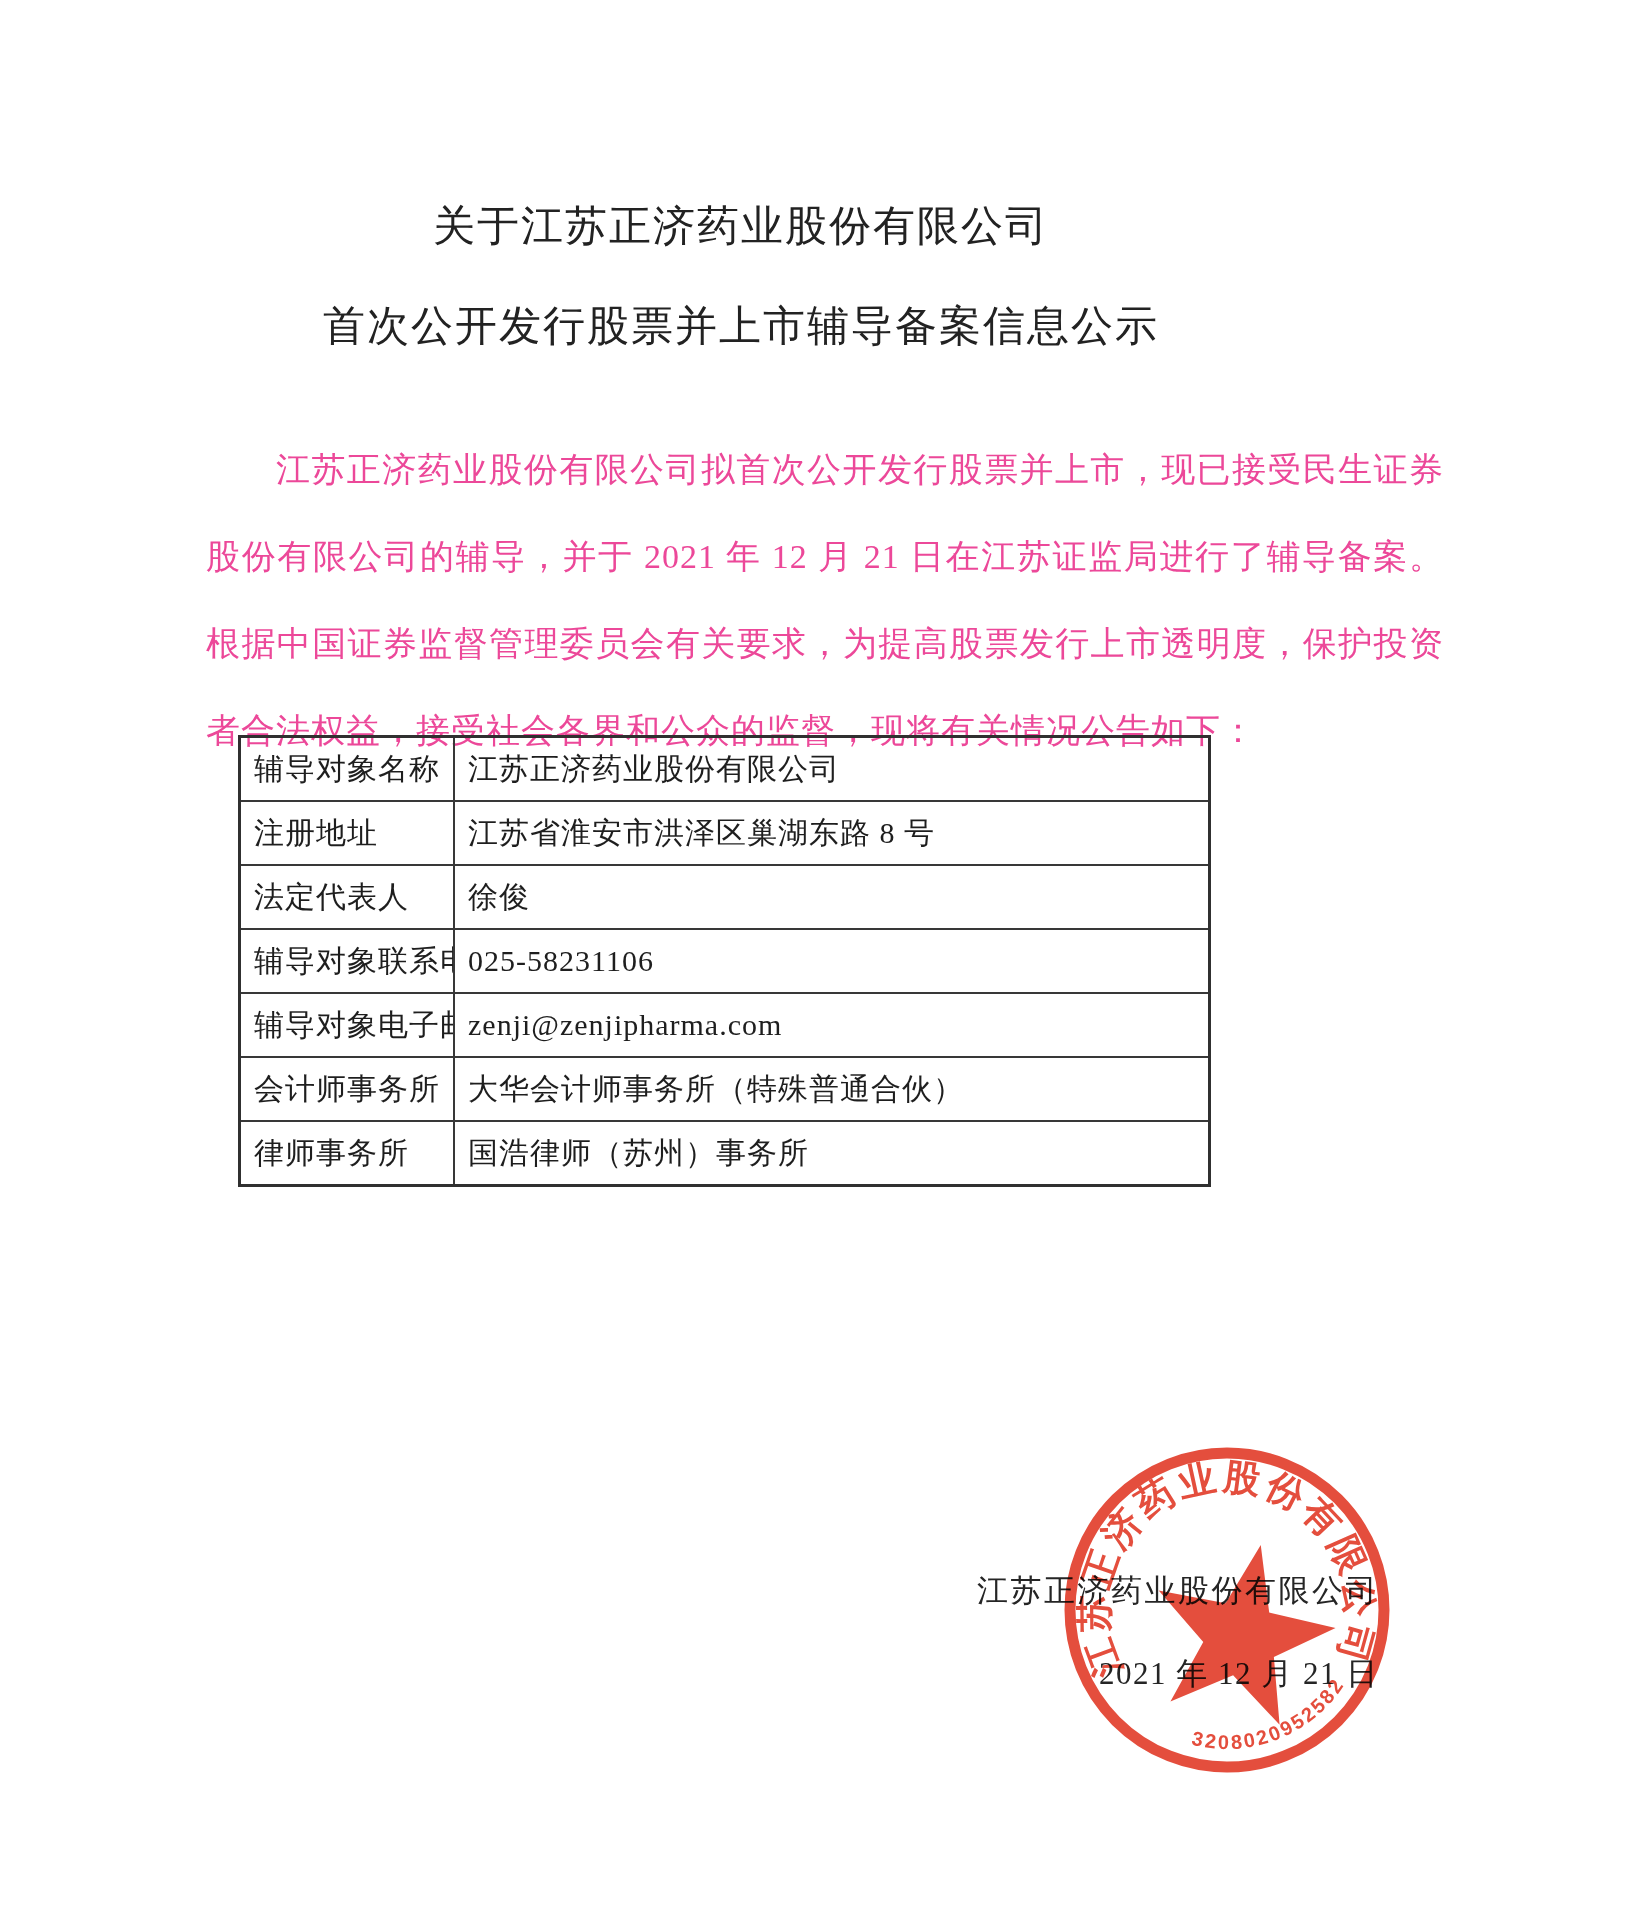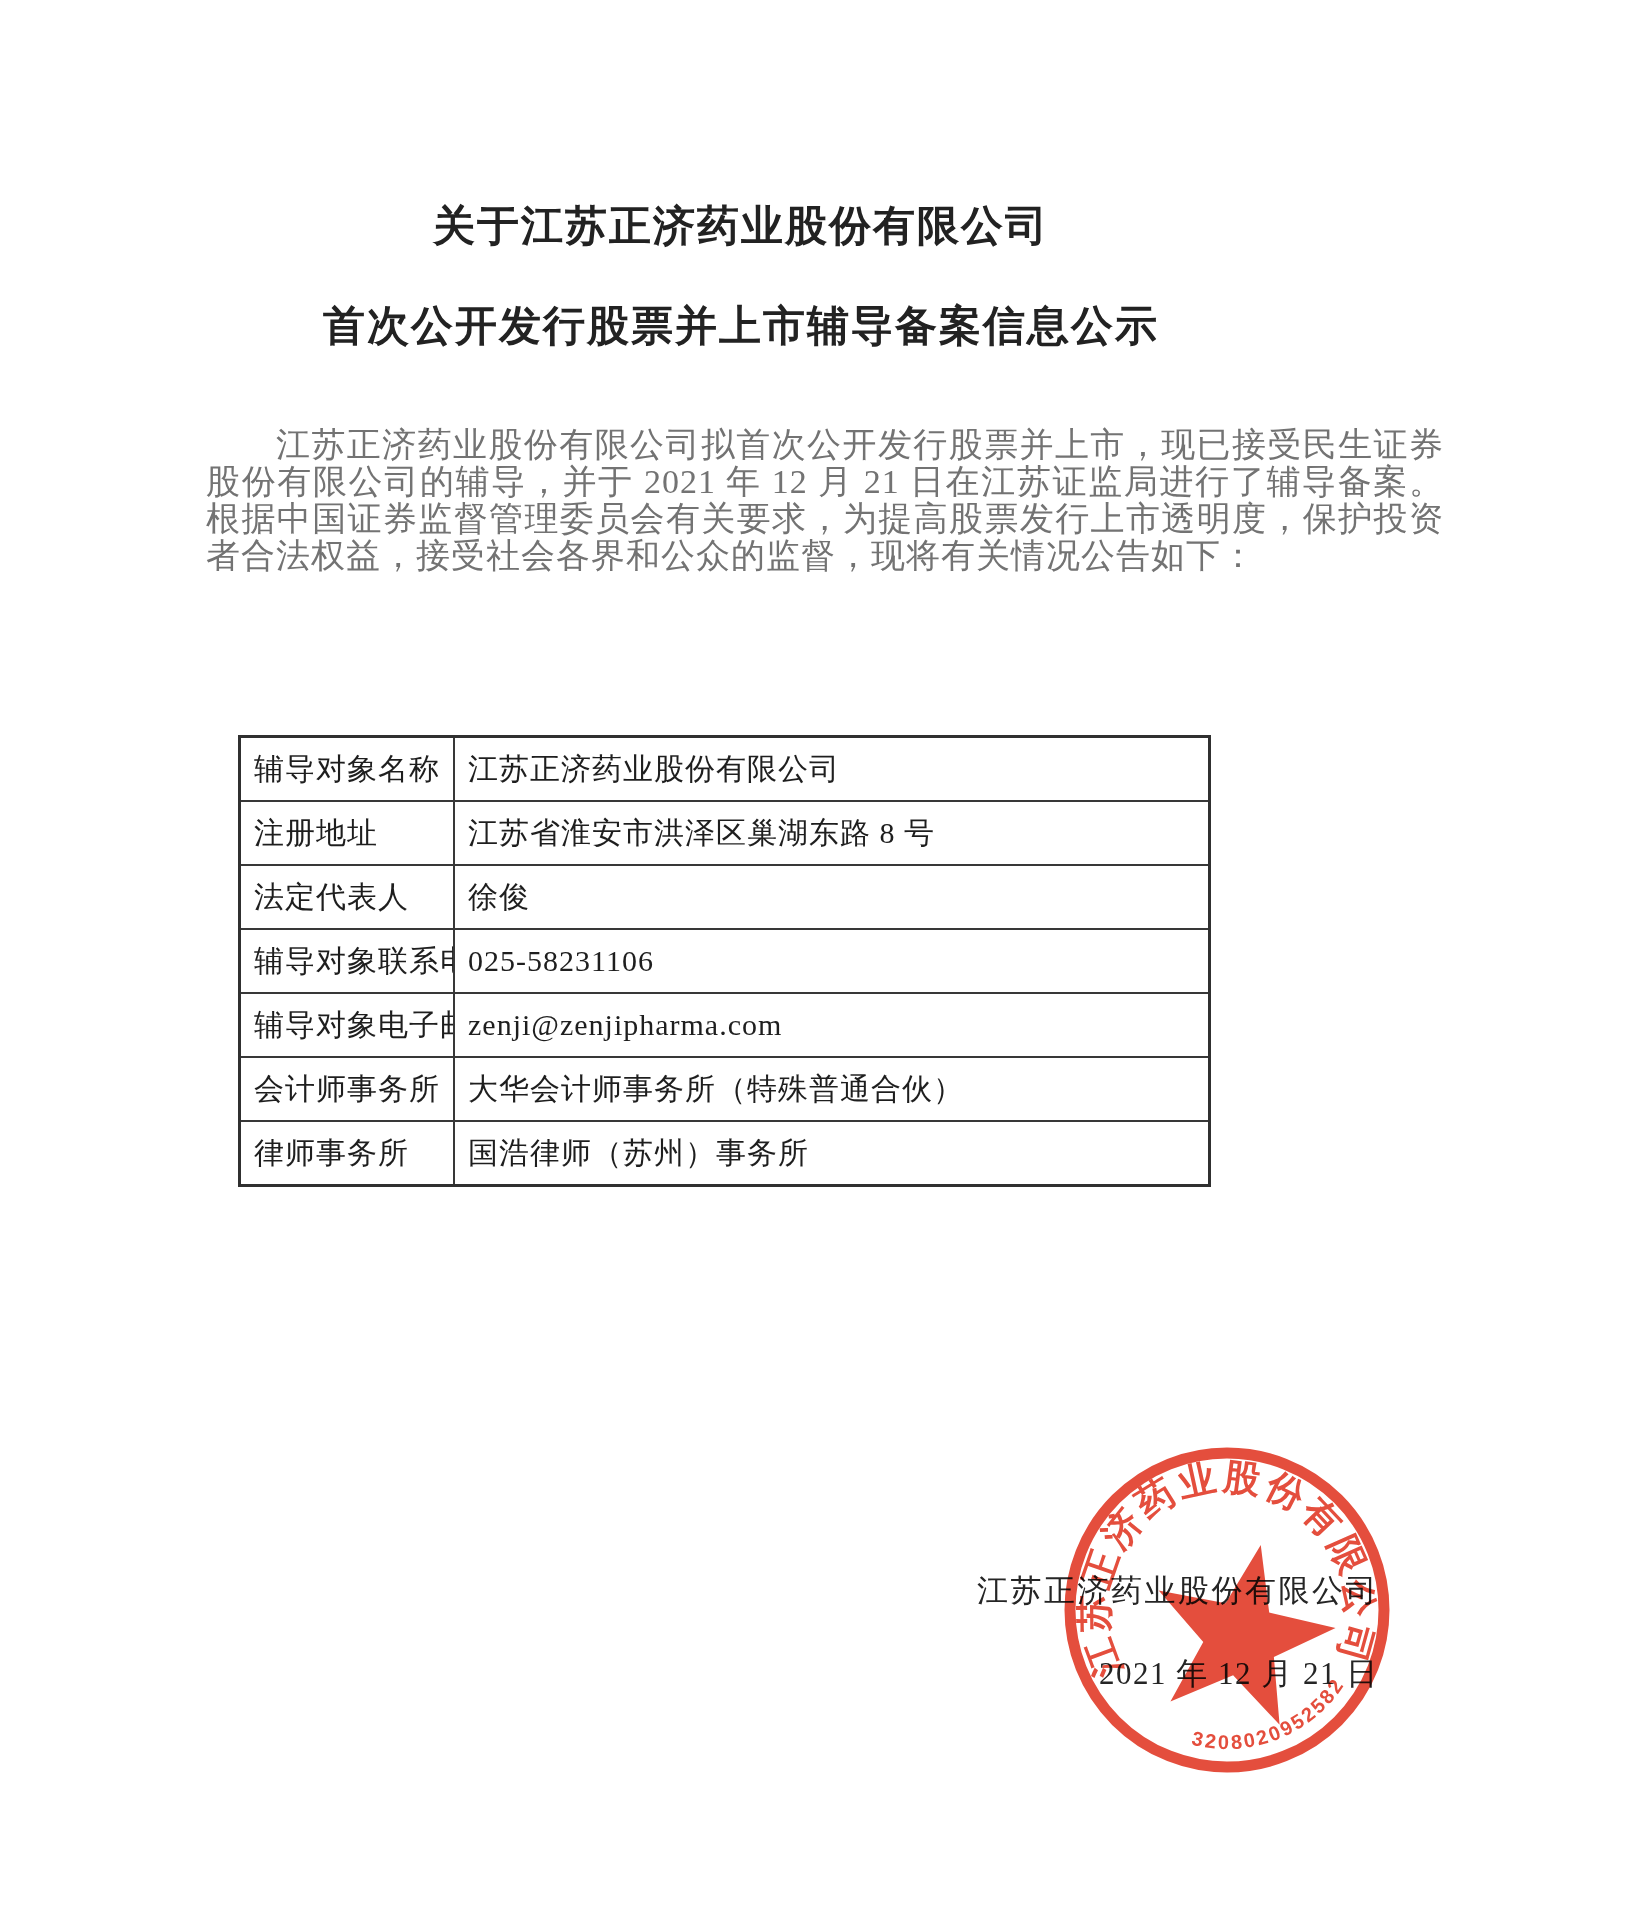--- a/index.html
+++ b/index.html
@@ -11,38 +11,38 @@
     overflow:hidden;
     font-family:"Liberation Serif", serif;
     color:#1d1d1d;
   }
   .doc-title {
     position:absolute;
     left:0;
     width:1482px;
     text-align:center;
     font-family:"Liberation Sans", sans-serif;
-    font-weight:700;
+    font-weight:400;
     font-size:42px;
     letter-spacing:2px;
     color:#222222;
   }
   .doc-title.line1 { top:198px; }
   .doc-title.line2 { top:298px; }
   .intro-paragraph {
     position:absolute;
     left:206px;
     top:426px;
     width:1238px;
     font-size:34px;
-    line-height:37px;
+    line-height:87px;
     letter-spacing:1px;
     text-align:justify;
     text-indent:70px;
-    color:#737373;
+    color:#ec4899;
   }
   table.info-table {
     position:absolute;
     left:238px;
     top:735px;
     width:973px;
     border-collapse:collapse;
     table-layout:fixed;
     font-size:30px;
     color:#1e1e1e;

